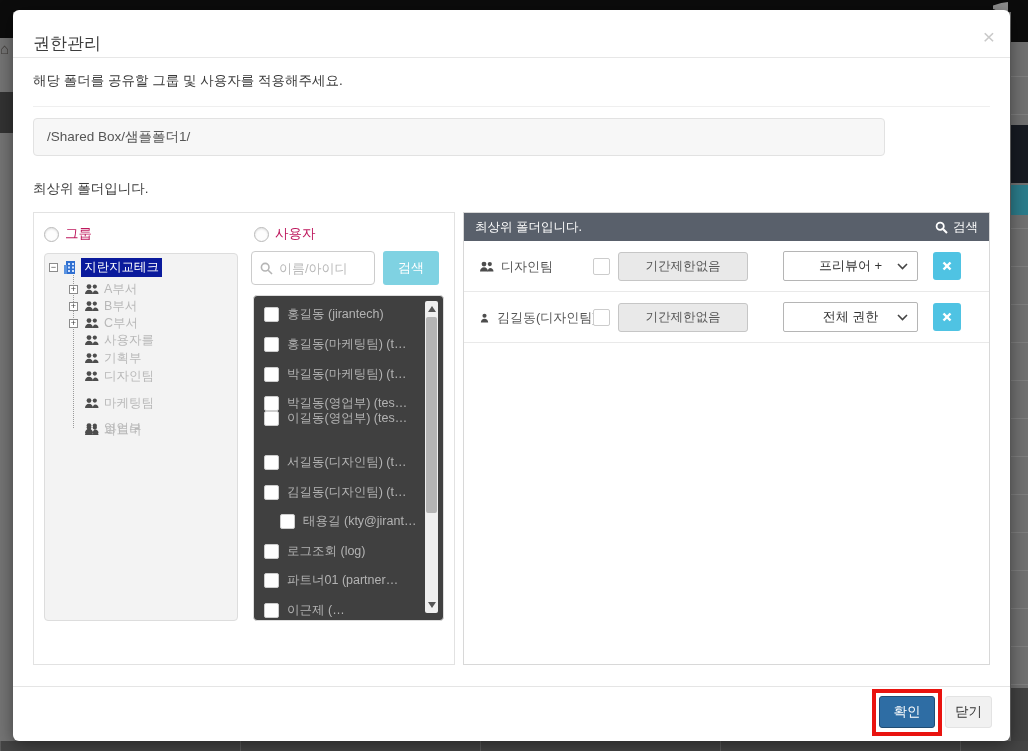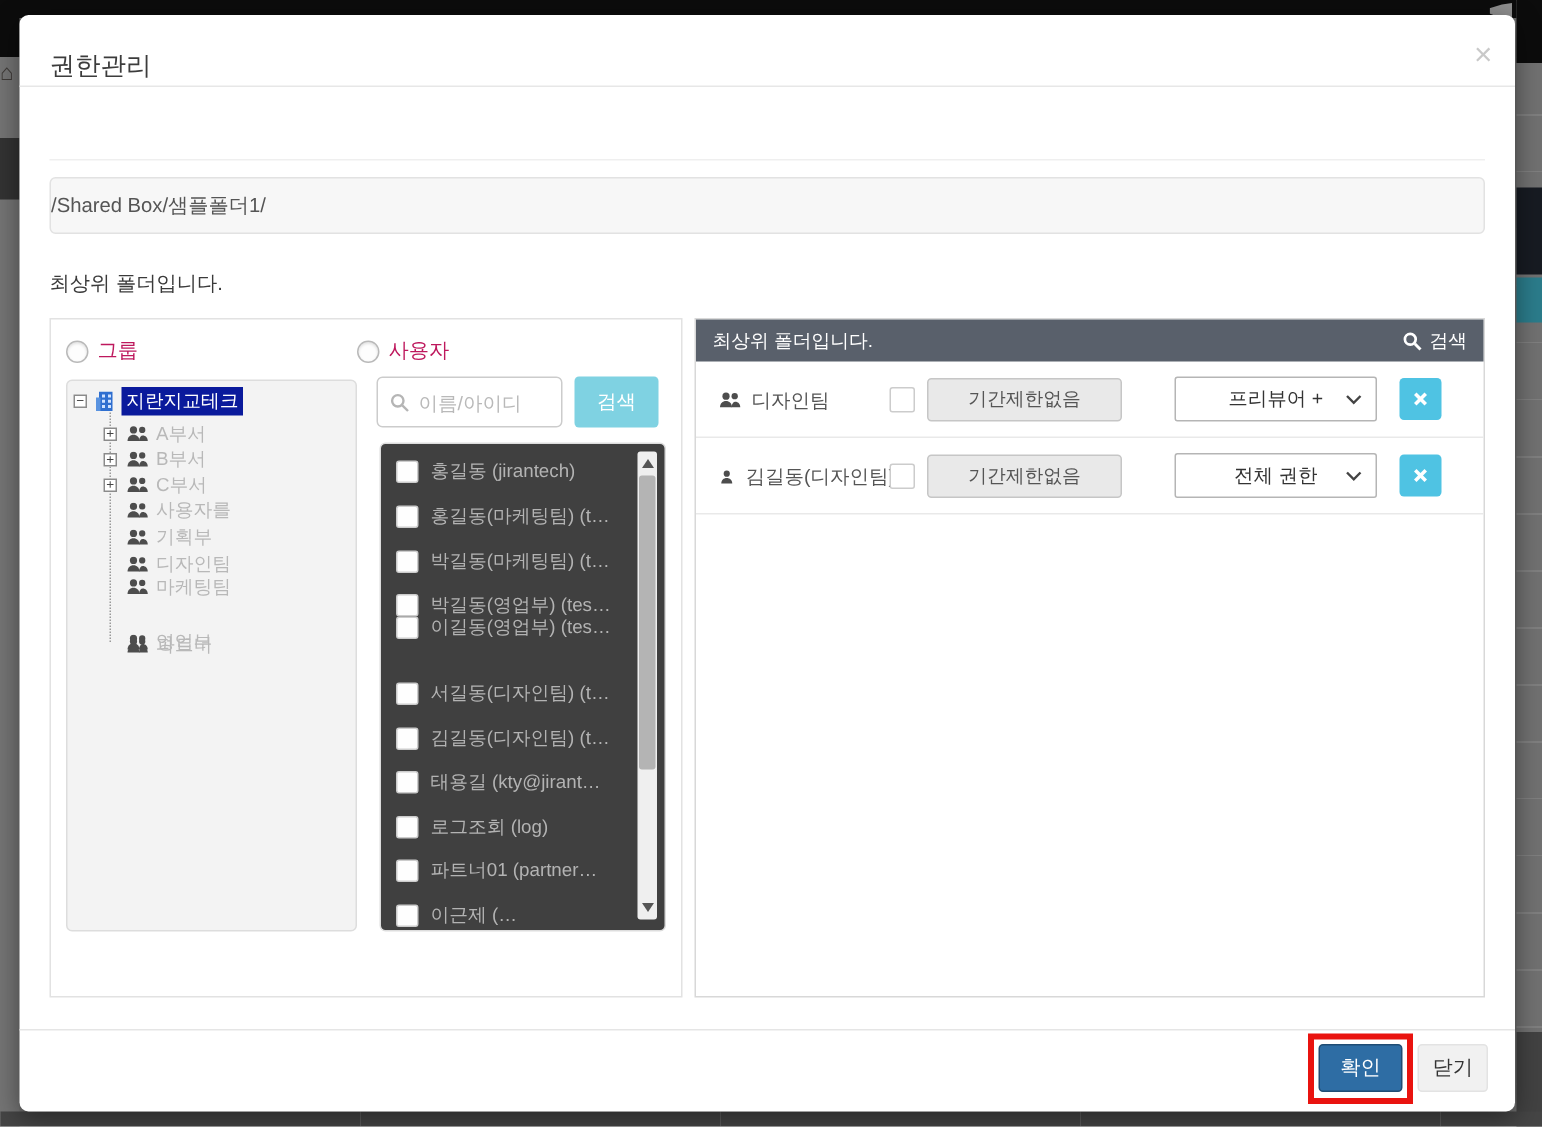--- a/index.html
+++ b/index.html
@@ -25,22 +25,22 @@
     clip-path:polygon(0 35%, 55% 10%, 100% 0, 100% 100%, 55% 80%, 35% 80%, 35% 100%, 15% 100%, 15% 78%, 0 70%); }
 
   
   .modal { position:absolute; left:13px; top:10px; width:997px; height:731px; background:#fff;
     border-radius:6px; box-shadow:0 4px 18px rgba(0,0,0,.45); }
   .m-title { position:absolute; left:20px; top:22px; font-size:17px; color:#3c3c3c; }
   .m-close { position:absolute; right:15px; top:16px; font-size:21px; color:#c9c9c9; cursor:pointer; line-height:21px; }
   .m-head-line { position:absolute; left:0; top:47px; width:100%; border-top:1px solid #e7e7e7; }
   .m-desc { position:absolute; left:20px; top:62px; font-size:13.5px; color:#3a3a3a; }
   .m-div1 { position:absolute; left:20px; top:96px; width:957px; border-top:1px solid #efefef; }
-  .m-path { position:absolute; left:20px; top:108px; width:957px; height:38px; background:#f7f7f7;
-    border:1px solid #e2e2e2; border-radius:4px; line-height:36px; font-size:13.5px; color:#555; }
+  .m-path { position:absolute; left:20px; top:108px; width:852px; height:38px; background:#f7f7f7;
+    border:1px solid #e2e2e2; border-radius:4px; line-height:36px; padding-left:13px; font-size:13.5px; color:#555; }
   .m-note { position:absolute; left:20px; top:170px; font-size:13.5px; color:#3a3a3a; }
 
   
   .sel-panel { position:absolute; left:20px; top:202px; width:422px; height:453px; border:1px solid #e2e2e2; background:#fff; }
   .radio-row { position:absolute; top:12px; display:flex; align-items:center; gap:6px; font-size:13.5px; color:#be185d; cursor:pointer; }
   .radio-circle { width:15px; height:15px; border-radius:50%; border:1px solid #b9b9b9; background:#fdfdfd; box-shadow:inset 0 1px 2px rgba(0,0,0,.12); }
   .tree-box { position:absolute; left:10px; top:40px; width:194px; height:368px; background:#f3f3f3;
     border:1px solid #ddd; border-radius:4px; overflow:hidden; }
   .tree-vline { position:absolute; left:28px; top:18px; height:156px; border-left:1px dotted #9a9a9a; }
   .tree-row { position:absolute; height:17px; display:flex; align-items:center; font-size:12.5px; cursor:pointer; }
@@ -115,30 +115,31 @@
     <div class="bg-right-bottom"></div>
   </div>
   <div class="bg-bottom"></div>
 </div>
 
 <div class="modal">
   <div class="m-title">권한관리</div>
   <div class="m-close">×</div>
   <div class="m-head-line"></div>
 
+  <div class="m-desc">해당 폴더를 공유할 그룹 및 사용자를 적용해주세요.</div>
   <div class="m-div1"></div>
   <div class="m-path">/Shared Box/샘플폴더1/</div>
   <div class="m-note">최상위 폴더입니다.</div>
 
   <div class="sel-panel">
     <div class="radio-row" style="left:10px;">
       <span class="radio-circle"></span>
       <span>그룹</span>
     </div>
-    <div class="radio-row" style="left:204px;font-family:Liberation Serif, serif;">
+    <div class="radio-row" style="left:220px;font-family:Liberation Serif, serif;">
       <span class="radio-circle"></span>
       <span>사용자</span>
     </div>
 
     <div class="tree-box">
       <div class="tree-vline"></div>
       <div class="tree-row tree-root-row" style="top:5px;">
         <span class="expander">−</span>
         <svg class="bld-icon" viewBox="0 0 13 13">
           <rect x="2" y="0" width="9" height="13" fill="#2f6fd0"></rect>
@@ -217,21 +218,21 @@
         <svg class="grp-icon" viewBox="0 0 15 11">
             <g fill="#4d4d4d">
               <circle cx="5" cy="2.6" r="2.4"></circle>
               <path d="M1 10c0-2.6 1.8-4.2 4-4.2s4 1.6 4 4.2z"></path>
               <circle cx="10.8" cy="2.6" r="2.1"></circle>
               <path d="M8.6 10c.3-2.3 1.3-3.6 2.6-3.6 1.8 0 3.3 1.4 3.3 3.6z"></path>
             </g>
           </svg>
         <span class="tree-child">디자인팀</span>
       </div>
-      <div class="tree-row tree-child-noexp" style="top:129px; left:24px;">
+      <div class="tree-row tree-child-noexp" style="top:141px; left:24px;">
         <svg class="grp-icon" viewBox="0 0 15 11">
             <g fill="#4d4d4d">
               <circle cx="5" cy="2.6" r="2.4"></circle>
               <path d="M1 10c0-2.6 1.8-4.2 4-4.2s4 1.6 4 4.2z"></path>
               <circle cx="10.8" cy="2.6" r="2.1"></circle>
               <path d="M8.6 10c.3-2.3 1.3-3.6 2.6-3.6 1.8 0 3.3 1.4 3.3 3.6z"></path>
             </g>
           </svg>
         <span class="tree-child">마케팅팀</span>
       </div>
@@ -290,21 +291,21 @@
           <span class="u-label">이길동(영업부) (tes…</span>
         </div>
       <div class="u-item" style="top:156px;">
           <span class="u-check"></span>
           <span class="u-label">서길동(디자인팀) (t…</span>
         </div>
       <div class="u-item" style="top:186px;">
           <span class="u-check"></span>
           <span class="u-label">김길동(디자인팀) (t…</span>
         </div>
-      <div class="u-item" style="top:215px;">
+      <div class="u-item" style="top:215px;margin-left:16px;">
           <span class="u-check"></span>
           <span class="u-label">태용길 (kty@jirant…</span>
         </div>
       <div class="u-item" style="top:245px;">
           <span class="u-check"></span>
           <span class="u-label">로그조회 (log)</span>
         </div>
       <div class="u-item" style="top:274px;">
           <span class="u-check"></span>
           <span class="u-label">파트너01 (partner…</span>

